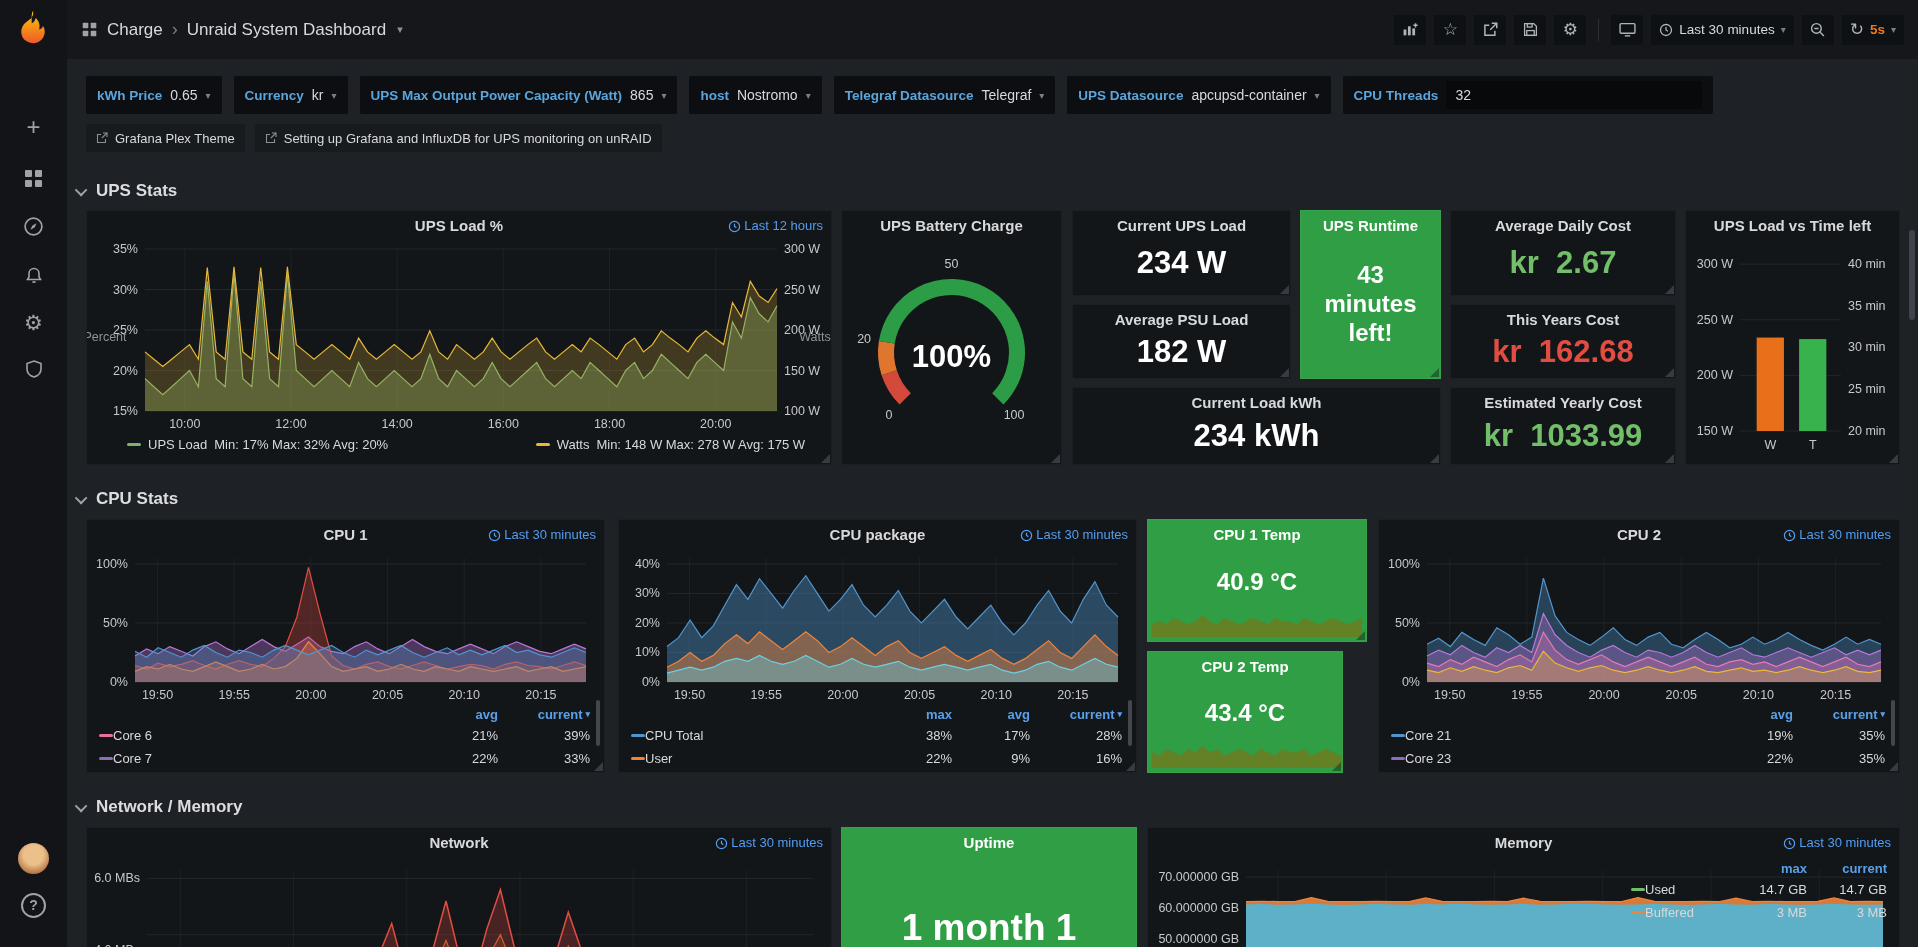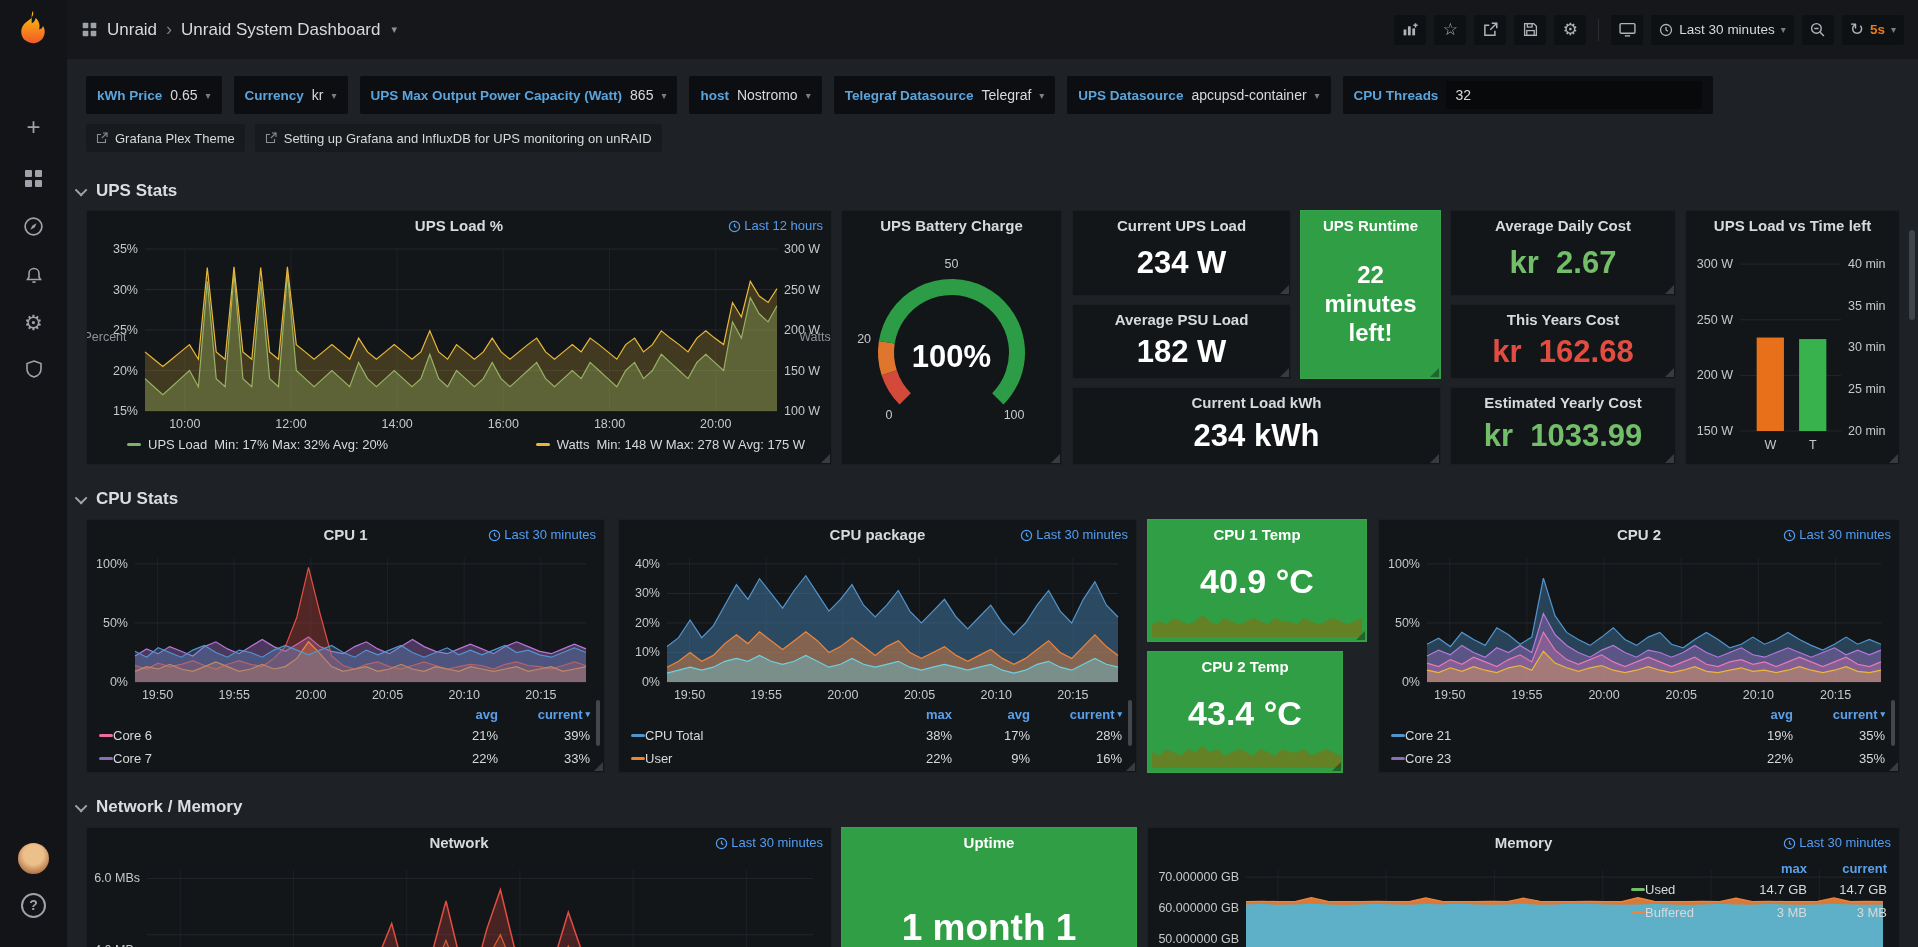--- a/index.html
+++ b/index.html
@@ -88,21 +88,21 @@
   .sort-caret { font-size:9px; }
   .t-val { text-align:right; }
   .t-name { display:flex; align-items:center; gap:0; }
   .legend-scrollbar { position:absolute; right:4px; bottom:26px; width:4px; height:46px;
     background:#43464c; border-radius:2px; cursor:pointer; }
 
   .stat-body { position:absolute; left:0; right:0; top:26px; bottom:6px; display:flex;
     align-items:center; justify-content:center; }
   .stat-value { font-size:31px; font-weight:700; color:#fff; white-space:pre; }
   .stat-value.wrap { font-size:24px; line-height:1.2; text-align:center; white-space:normal; padding:0 14px; }
-  .stat-value.temp { font-size:34px; }
+  .stat-value.temp { font-size:24px; }
   .stat-value.big { font-size:37px; }
 
   .page-scrollbar { position:absolute; right:3px; top:230px; width:6px; height:90px;
     background:#3f434a; border-radius:3px; cursor:pointer; }
   svg { display:block; }
 </style>
 </head>
 <body>
 
 <div class="app">
@@ -149,21 +149,21 @@
   </div>
 
   <div class="navbar">
     <div class="crumb">
       <span class="sq-grid" style="transform:scale(.8)">
           <i></i>
           <i></i>
           <i></i>
           <i></i>
         </span>
-      <span>Unraid</span>
+      <span>Charge</span>
       <span class="sep">›</span>
       <span>Unraid System Dashboard</span>
       <span class="crumb-caret">▾</span>
     </div>
     <div class="nav-spacer"></div>
     <div class="nav-chip iconic">
       <svg width="17" height="15" viewBox="0 0 16 14" fill="#b0b3b8">
         <rect x="1.5" y="7" width="2.6" height="5.5"></rect>
           <rect x="5.6" y="4" width="2.6" height="8.5"></rect>
           <rect x="9.7" y="6" width="2.6" height="6.5"></rect>
@@ -348,21 +348,21 @@
   <div class="panel" style="left:1072px; top:210px; width:219px; height:86px">
     <div class="p-header"><span class="p-title">Current UPS Load</span></div>
     <div class="stat-body">
         <span class="stat-value">234 W</span>
       </div>
   </div>
 
   <div class="panel green" style="left: 1300px; top: 210px; width: 141px; height: 169px; background: rgb(47, 158, 68);">
     <div class="p-header"><span class="p-title">UPS Runtime</span></div>
     <div class="stat-body">
-        <span class="stat-value wrap">22 minutes left!</span>
+        <span class="stat-value wrap">43 minutes left!</span>
       </div>
   </div>
 
   <div class="panel" style="left:1450px; top:210px; width:226px; height:86px">
     <div class="p-header"><span class="p-title">Average Daily Cost</span></div>
     <div class="stat-body">
         <span class="stat-value" style="color: rgb(115, 191, 105);">kr  2.67</span>
       </div>
   </div>
 

